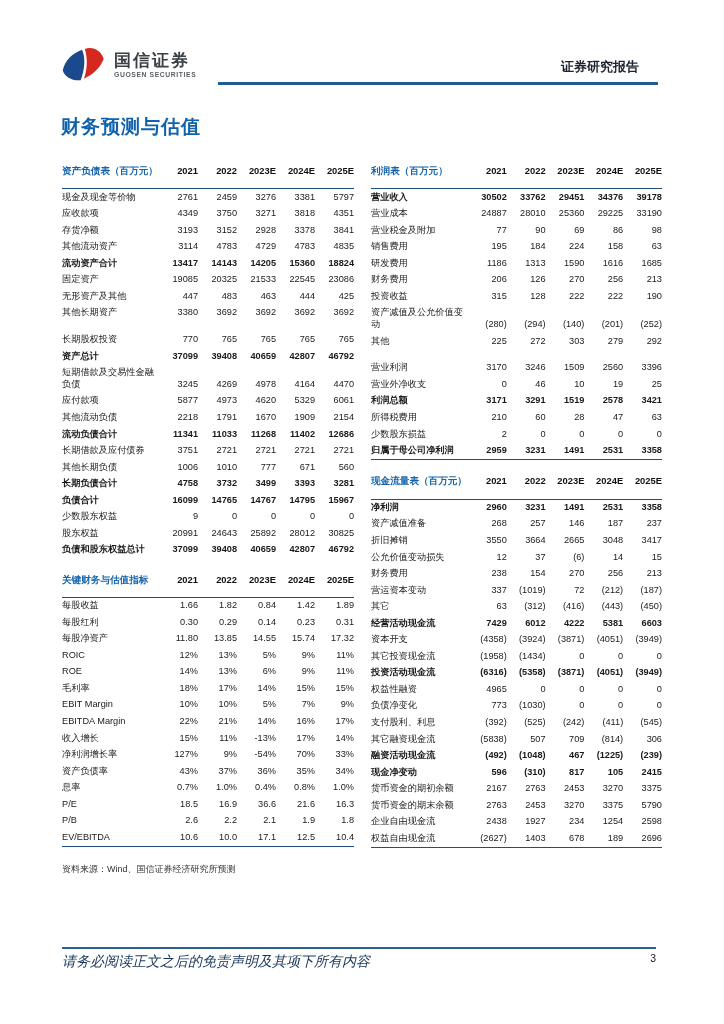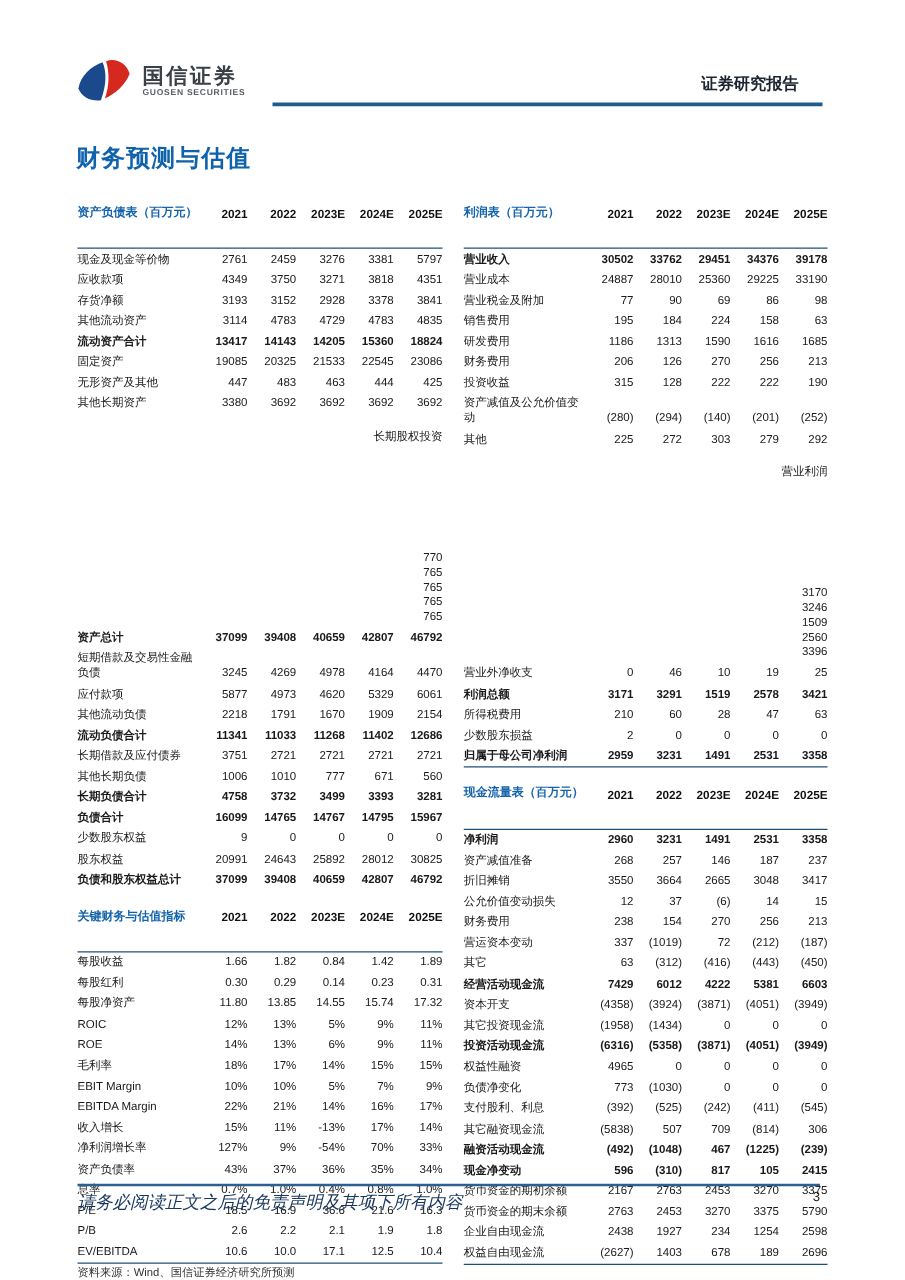--- a/index.html
+++ b/index.html
@@ -22,29 +22,29 @@
 
   
   .col-left  { position:absolute; left:62px;  top:162px; width:292px; }
   .col-right { position:absolute; left:371px; top:162px; width:291px; }
 
   
   .fin-table { font-size:9.2px; width:100%; }
   .fin-table.mt { margin-top:12px; }
   .fin-table.bordered { border-bottom:1.2px solid #1c4f7c; }
   .t-row { display:flex; align-items:flex-end; padding:2.4px 0; }
-  .t-row.gap { margin-top:10px;flex-direction:column; }
+  .t-row.gap { margin-top:10px; }
   .t-row.bold { font-weight:bold; }
   .t-label { flex:0 0 97px; line-height:1.28; }
   .t-val { flex:1; text-align:right; line-height:1.28; white-space:nowrap; }
-  .t-head { border-bottom:1.2px solid #1c4f7c; font-weight:bold; padding:3px 0 21px 0; }
+  .t-head { border-bottom:1.2px solid #1c4f7c; font-weight:bold; padding:3px 0 11px 0; }
   .t-head .t-title { color:#1464ac; font-size:9.6px; white-space:nowrap; }
   .t-head .t-val { font-size:9.4px; color:#111; }
 
-  .source-note { margin-top:1px; font-size:9px; color:#333; }
+  .source-note { margin-top:16px; font-size:9px; color:#333; }
 
   
   .footer-rule { position:absolute; left:62px; top:947px; width:594px; height:1.5px; background:#2c6090; }
   .footer-disclaimer { position:absolute; left:62px; top:953px; font-size:14px; font-style:italic; color:#17365d; }
   .footer-page { position:absolute; left:62px; top:952px; width:594px; text-align:right; font-size:10.5px; color:#222; }
 </style>
 </head>
 <body>
 
 <div class="page">

